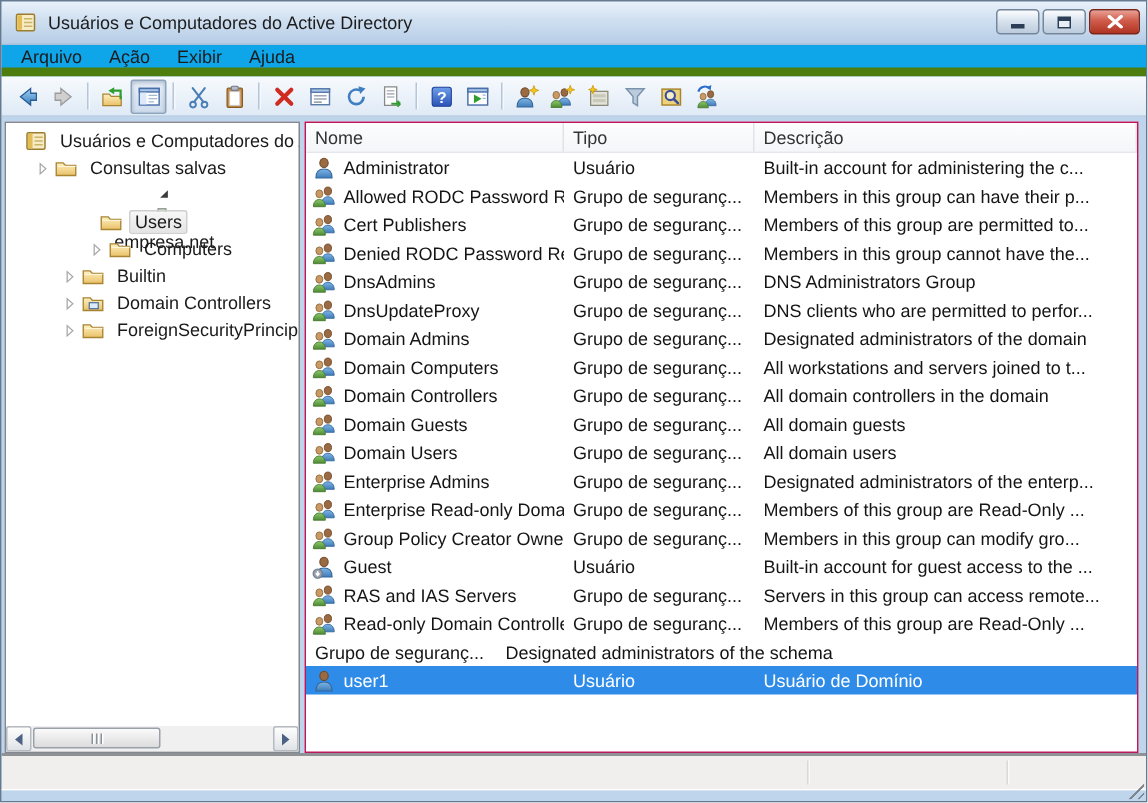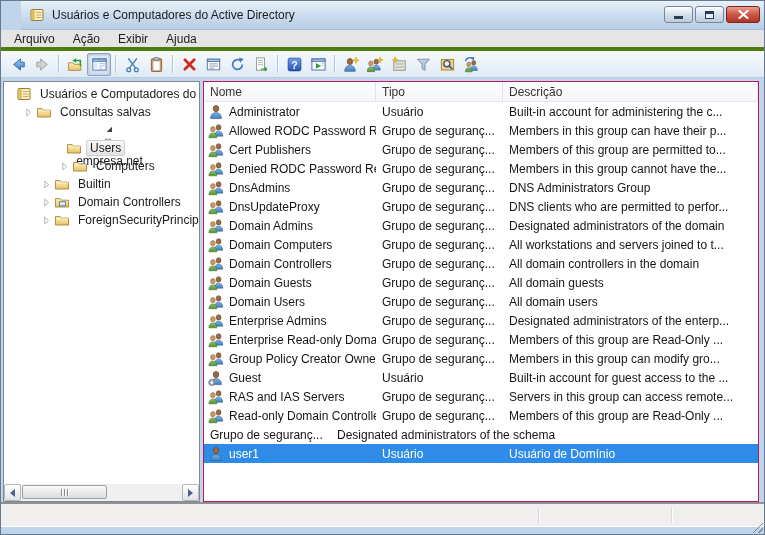--- a/index.html
+++ b/index.html
@@ -3,35 +3,35 @@
 <meta charset="utf-8">
 <style>
   * { box-sizing: border-box; }
   body { margin: 0; background: #fff; font-family: "Liberation Sans", sans-serif; }
 
   .window { position: relative; width: 765px; height: 535px; border: 1px solid #67798f;
             background: #bfd5ec; display: flex; flex-direction: column; overflow: hidden; }
 
   
   .titlebar { height: 29px; flex: 0 0 29px; display: flex; align-items: center; padding: 0 4px 0 8px;
-              background: linear-gradient(#e9f1fa, #cfdff0 45%, #b6cde7); border-bottom: 1px solid #a9bed6; margin-left: 20px; }
+              background: linear-gradient(#e9f1fa, #cfdff0 45%, #b6cde7); border-bottom: 1px solid #a9bed6; }
   .title-icon { width: 16px; height: 16px; margin-right: 7px; }
   .title-text { font-size: 12px; color: #1c1c1c; }
   .win-controls { margin-left: auto; display: flex; align-self: flex-start; padding-top: 5px; }
   .wc { height: 17px; margin-left: 2px; border: 1px solid #76879c; border-radius: 3px;
         display: flex; align-items: center; justify-content: center; padding: 0; }
   .wc.minmax { width: 29px; background: linear-gradient(#fcfdfe, #d5e0ec 50%, #bccbdc); }
   .wc.close  { width: 34px; background: linear-gradient(#e8a094, #d05c4b 45%, #b03424); border-color: #7e2417; }
   .glyph-min { width: 9px; height: 3px; background: #2b3e55; margin-top: 6px; }
   .glyph-max { width: 9px; height: 8px; border: 1px solid #2b3e55; border-top-width: 3px; background: #e8eef6; }
   .wc svg { width: 11px; height: 9px; }
 
   
   .menubar { height: 21px; flex: 0 0 21px; display: flex; align-items: center; padding-left: 4px;
-             background: #e5e5e5; border-bottom: 4px solid #4d7c0f; }
+             background: #0ea5e9; border-bottom: 6px solid #4d7c0f; }
   .menu-item { font-size: 12px; color: #1c1c1c; padding: 2px 9px; cursor: default; }
 
   
   .toolbar { height: 27px; flex: 0 0 27px; display: flex; align-items: center; padding-left: 5px;
              background: linear-gradient(#f7fafd, #dfeaf6); border-bottom: 1px solid #bccee2; }
   .tb-btn { width: 24px; height: 23px; display: flex; align-items: center; justify-content: center;
             border: 1px solid transparent; border-radius: 2px; background: transparent; padding: 0; }
   .tb-btn.pressed { border-color: #8da4bd; background: linear-gradient(#e9f0f9, #cfdded);
                     box-shadow: inset 0 1px 3px rgba(90,110,140,.45); }
   .tb-btn svg { width: 17px; height: 17px; }

